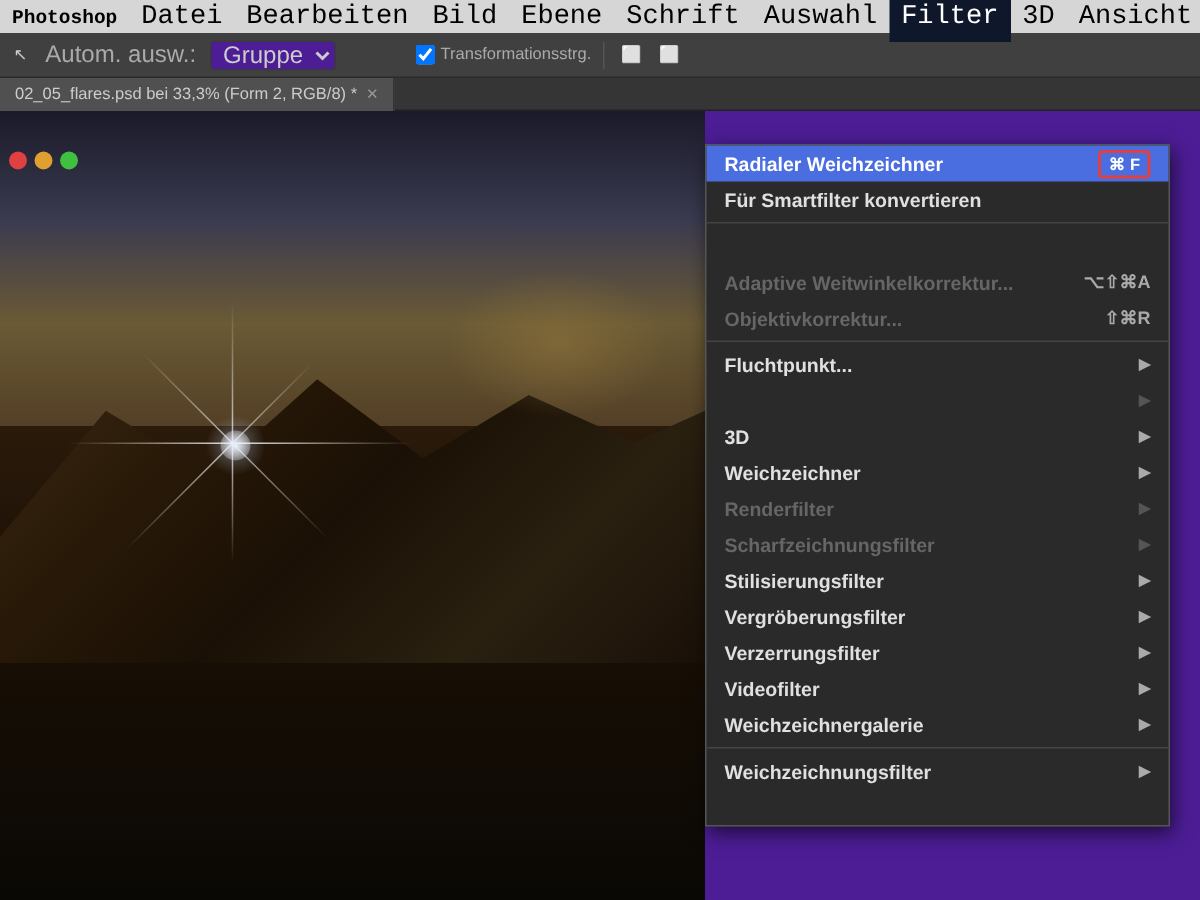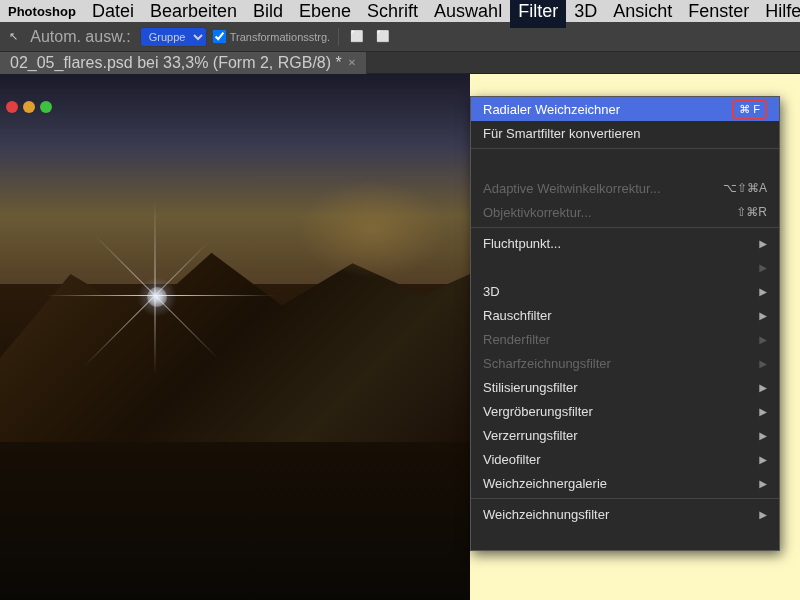--- a/index.html
+++ b/index.html
@@ -2,59 +2,60 @@
 <html><head>
   <meta charset="utf-8">
   <style>
     * { margin: 0; padding: 0; box-sizing: border-box; }
     body { width: 800px; height: 600px; overflow: hidden; background: #3c3c3c; font-family: -apple-system, 'Helvetica Neue', Arial, sans-serif; font-size: 13px; color: #fff; user-select: none; }
 
     
     .menubar {
       display: flex; align-items: center;
       height: 22px; background: #d6d6d6;
-      padding: 0 6px; gap: 0;
+      padding: 0 6px; gap: 0; font-family: Liberation Mono, monospace;
     }
     .menubar-app {
       font-weight: bold; color: #000; font-size: 13px; padding: 0 8px 0 2px;
     }
     .menubar-item {
       color: #000; font-size: 18px; padding: 0 8px; height: 33px;
       display: flex; align-items: center; cursor: default;
     }
     .menubar-item.filter-active { background: #0f172a; color: #fff; }
 
     
     .toolbar {
       height: 30px; background: #404040; border-bottom: 1px solid #2a2a2a;
       display: flex; align-items: center; padding: 0 6px; gap: 6px;
     }
     .toolbar-select {
-      background: #1d4ed8; border: 1px solid #3a3a3a; border-radius: 3px;
-      color: #ccc; font-size: 11px; padding: 0 4px; height: 20px; cursor: pointer;
+      background: #4c1d95; border: 1px solid #3a3a3a; border-radius: 3px;
+      color: #ccc; font-size: 16px; padding: 0 4px; height: 20px; cursor: pointer;
     }
     .toolbar-sep { width: 1px; height: 18px; background: #555; margin: 0 2px; }
     .toolbar-icon { color: #ccc; font-size: 11px; padding: 0 3px; }
 
     
     .tabbar {
       height: 22px; background: #353535; display: flex; align-items: center;
       border-bottom: 1px solid #222;
     }
     .tab {
       height: 22px; background: #505050; border-right: 1px solid #333;
       display: flex; align-items: center; padding: 0 10px; font-size: 11px;
       color: #ccc; cursor: pointer; white-space: nowrap;
     }
     .tab .close-x { margin-left: 6px; color: #999; font-size: 10px; }
 
     
     .canvas-area {
       position: relative; width: 800px; height: 526px; overflow: hidden;
-      background: #fef9c3;
+      background: #4c1d95;
+      font-weight: bold;
     }
     .canvas-image {
       position: absolute; top: 0; left: 0; width: 470px; height: 526px;
       background: linear-gradient(160deg, #2a2a35 0%, #1a1a1a 30%, #3a2a1a 50%, #1a1510 70%, #0a0a0a 100%);
       overflow: hidden;
     }
     
     .canvas-image::before {
       content: '';
       position: absolute; top: 0; left: 0; right: 0; bottom: 0;
@@ -115,32 +116,32 @@
   <span class="menubar-item">Fenster</span>
   <span class="menubar-item">Hilfe</span>
 </div>
 
 <div class="toolbar">
   <span class="toolbar-icon">↖</span>
   <span class="toolbar-icon" style="color:#aaa; font-size:16px;">Autom. ausw.:</span>
   <select class="toolbar-select">
     <option>Gruppe</option>
   </select>
-  <label style="display:flex;align-items:center;gap:4px;font-size:11px;color:#aaa;">
+  <label style="display:flex;align-items:flex-start;gap:4px;font-size:11px;color:#aaa;margin-left:47px;">
     <input type="checkbox" checked="" style="">
     <span>Transformationsstrg.</span>
   </label>
   <div class="toolbar-sep"></div>
   <span class="toolbar-icon">⬜</span>
   <span class="toolbar-icon">⬜</span>
 </div>
 
 <div class="tabbar">
   <div class="tab">
-    <span style="font-size:16px;">02_05_flares.psd bei 33,3% (Form 2, RGB/8) *</span>
+    <span style="font-size:11px;">02_05_flares.psd bei 33,3% (Form 2, RGB/8) *</span>
     <span class="close-x">✕</span>
   </div>
 </div>
 
 <div class="canvas-area">
 
   <div class="traffic-lights">
     <div class="tl tl-red"></div>
     <div class="tl tl-yellow"></div>
     <div class="tl tl-green"></div>
@@ -214,21 +215,21 @@
         <span></span>
         <span class="arrow" style="color:#555;">▶</span>
       </div>
 
       <div class="menu-item">
         <span>3D</span>
         <span class="arrow">▶</span>
       </div>
 
       <div class="menu-item">
-        <span>Rauschfilter</span>
+        <span>Weichzeichner</span>
         <span class="arrow">▶</span>
       </div>
 
       <div class="menu-item disabled">
         <span>Renderfilter</span>
         <span class="arrow" style="color:#555;">▶</span>
       </div>
 
       <div class="menu-item disabled">
         <span>Scharfzeichnungsfilter</span>

